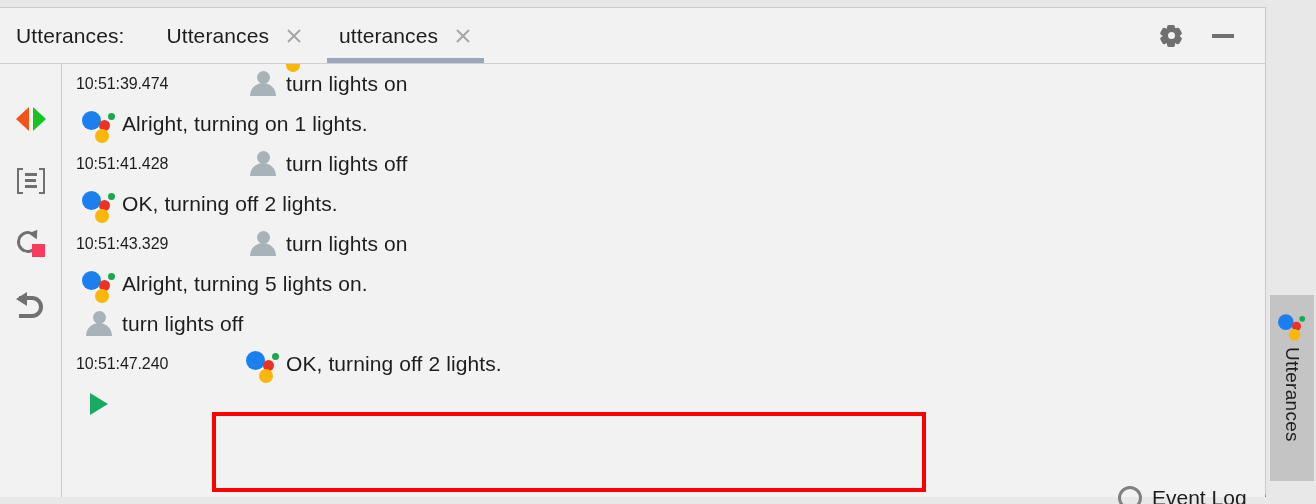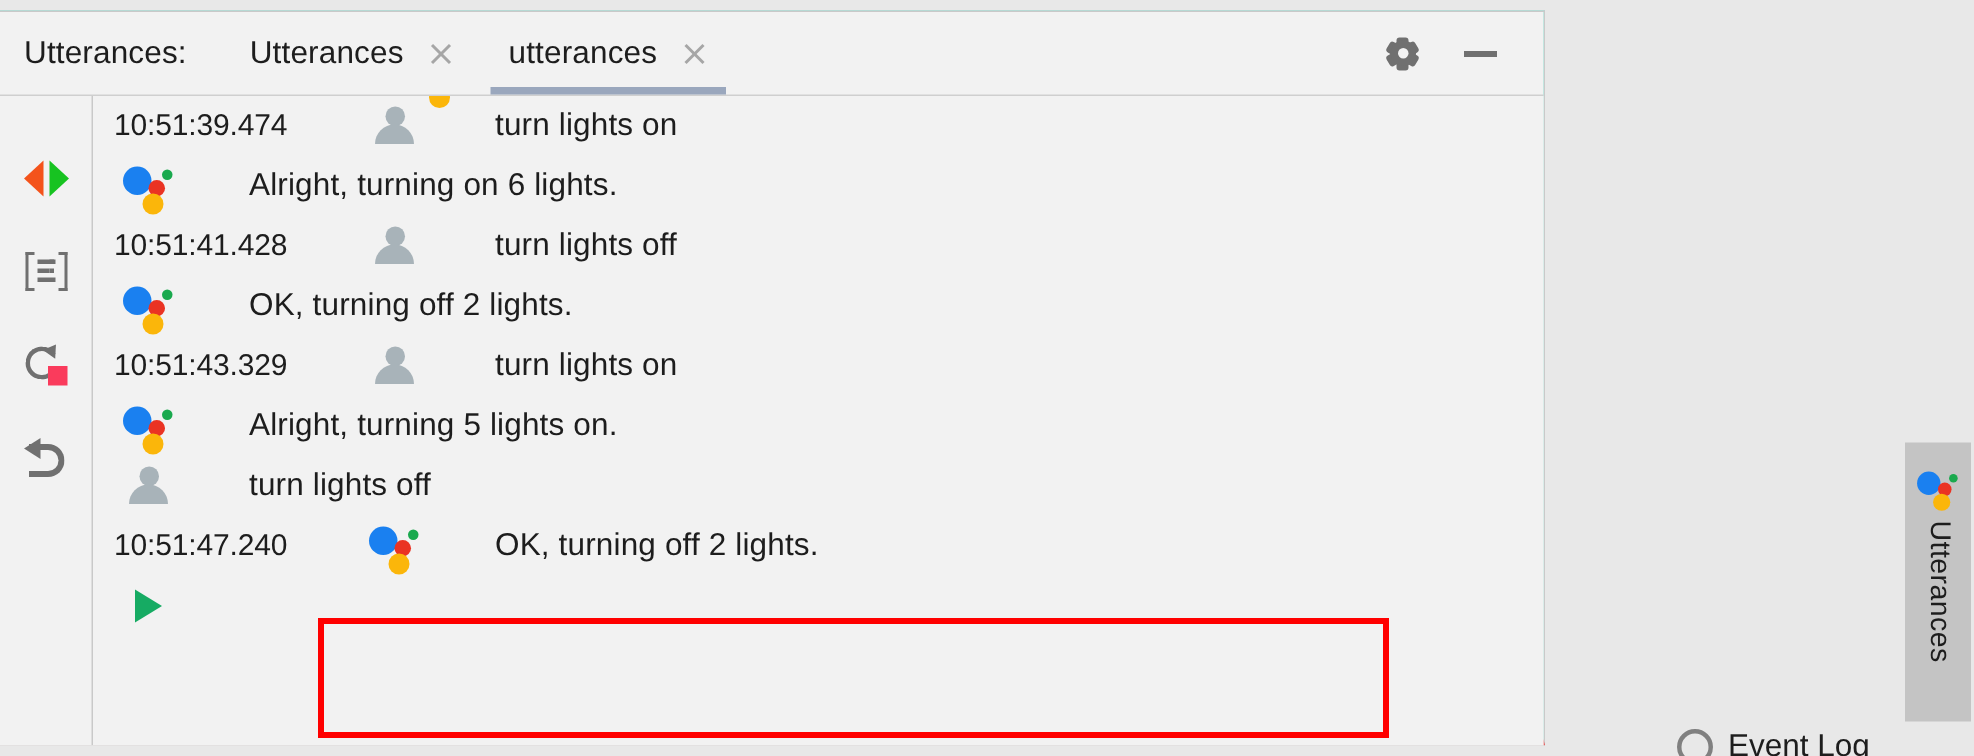--- a/index.html
+++ b/index.html
@@ -13,22 +13,22 @@
   #app {
     position: relative;
     width: 1316px; height: 504px;
     background: #e8e8e8;
   }
 
   
   .toolwindow {
     position: absolute;
     left: 0; top: 7px;
-    width: 1030px; height: 490px;
-    background: #5eead4;
+    width: 1266px; height: 490px;
+    background: #000000;
     border-top: 1px solid #c9c9c9;
     border-bottom: 4px solid #ef4444;
     border-right: 1px solid #c9c9c9;
   }
 
   
   .tabbar {
     position: relative;
     height: 56px;
     background: #f2f2f2;
@@ -199,32 +199,32 @@
     background: #f2f2f2;
   }
   .logrow {
     display: flex;
     align-items: center;
     height: 40px;
     padding-left: 14px;
     white-space: nowrap;
   }
   .ts {
-    font-size: 20px;
+    font-size: 16px;
     color: #1d1d1d;
     width: 164px;
     flex: 0 0 164px;
     letter-spacing: -.1px;
   }
   .icocell {
     width: 46px; flex: 0 0 46px;
     display: flex; align-items: center; justify-content: center;
     position: relative; height: 40px;
   }
-  .msg { font-size: 21px; color: #1d1d1d; letter-spacing: .1px; margin-left: 44px; }
+  .msg { font-size: 21px; color: #1d1d1d; letter-spacing: .1px; }
 
   
   .person { position: relative; width: 26px; height: 26px; }
   .person .head { position: absolute; left: 50%; top: 0; width: 13px; height: 13px; margin-left: -6.5px; border-radius: 50%; background: #a8b3b9; }
   .person .bod { position: absolute; left: 50%; bottom: 1px; width: 26px; height: 13px; margin-left: -13px; border-radius: 13px 13px 0 0; background: #a8b3b9; }
 
   
   .assistant { position: relative; width: 34px; height: 32px; }
   .assistant .d { position: absolute; border-radius: 50%; }
   .assistant .blue   { left: 0;   top: 3px;  width: 19px; height: 19px; background: #1a80f0; }
@@ -396,21 +396,21 @@
 
         <div class="logrow">
           <span class="icocell">
             <span class="assistant">
               <span class="d blue"></span>
                 <span class="d red"></span>
                 <span class="d yellow"></span>
                 <span class="d green"></span>
             </span>
           </span>
-          <span class="msg">Alright, turning on 6 lights.</span>
+          <span class="msg">Alright, turning on 1 lights.</span>
         </div>
 
         <div class="logrow">
           <span class="ts">10:51:41.428</span>
           <span class="icocell">
             <span class="person">
                 <span class="head"></span>
                 <span class="bod"></span>
               </span>
           </span>

